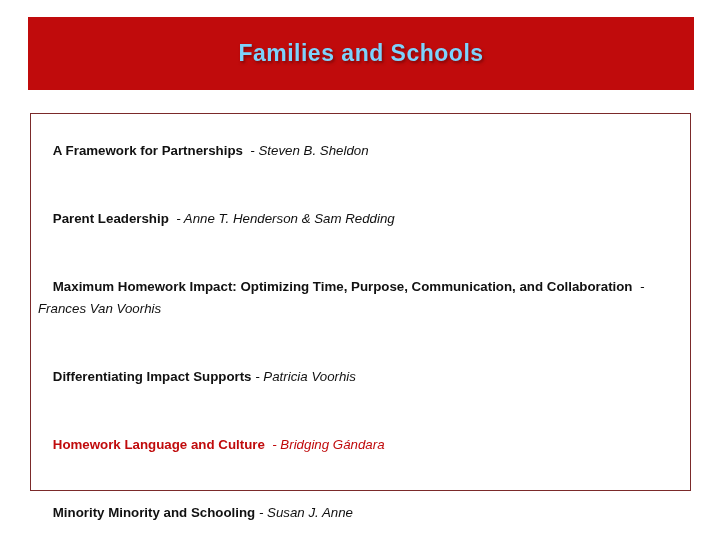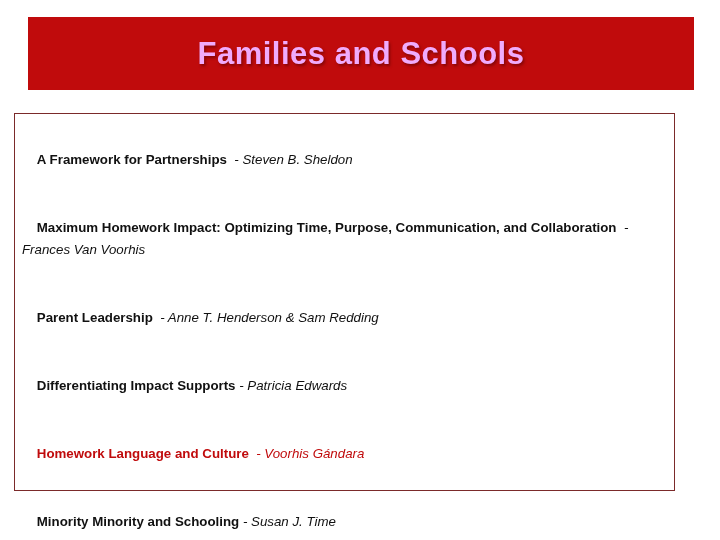--- a/index.html
+++ b/index.html
@@ -22,37 +22,37 @@
     left: 28px;
     top: 17px;
     width: 666px;
     height: 73px;
     background: var(--band-red, #c00b0c);
     display: flex;
     align-items: center;
     justify-content: center;
   }
   .title-band .slide-title {
-    color: #f0abfc;
-    font-size: 31px;
+    color: #7dd3fc;
+    font-size: 23px;
     font-weight: 700;
     letter-spacing: 0.5px;
     text-shadow: 1.5px 2px 3px rgba(80, 0, 0, 0.55);
     white-space: nowrap;
   }
   .content-box {
     position: absolute;
-    left: 14px;
+    left: 30px;
     top: 113px;
     width: 661px;
     height: 378px;
     box-sizing: border-box;
     border: 1px solid var(--border-maroon, #7b2a2a);
     background: #ffffff;
-    padding: 13px 8px 0 7px;
+    padding: 4px 8px 0 7px;
   }
   .entry {
     margin: 0 0 2px 0;
     font-size: 13.3px;
     line-height: 22px;
     color: var(--text-black, #111111);
     white-space: pre-wrap;
   }
   .entry .entry-title {
     font-weight: 700;
@@ -76,35 +76,35 @@
     <span class="slide-title">Families and Schools</span>
   </div>
 
   <div class="content-box">
     <div>
   <p class="entry">
     <span class="entry-title">A Framework for Partnerships</span><span class="entry-sep">  - </span><span class="entry-author">Steven B. Sheldon</span>
   </p>
 
   <p class="entry">
+    <span class="entry-title">Parent Leadership</span><span class="entry-sep">  - </span><span class="entry-author">Anne T. Henderson &amp; Sam Redding</span>
+  </p>
+
+  <p class="entry">
     <span class="entry-title">Maximum Homework Impact: Optimizing Time, Purpose, Communication, and Collaboration</span><span class="entry-sep">  - </span><span class="entry-author">Frances Van Voorhis</span>
   </p>
 
   <p class="entry">
-    <span class="entry-title">Parent Leadership</span><span class="entry-sep">  - </span><span class="entry-author">Anne T. Henderson &amp; Sam Redding</span>
+    <span class="entry-title">Differentiating Impact Supports</span><span class="entry-sep"> - </span><span class="entry-author">Patricia Voorhis</span>
+  </p>
+
+  <p class="entry highlight">
+    <span class="entry-title">Homework Language and Culture</span><span class="entry-sep">  - </span><span class="entry-author">Bridging Gándara</span>
   </p>
 
   <p class="entry">
-    <span class="entry-title">Differentiating Impact Supports</span><span class="entry-sep"> - </span><span class="entry-author">Patricia Edwards</span>
-  </p>
-
-  <p class="entry highlight">
-    <span class="entry-title">Homework Language and Culture</span><span class="entry-sep">  - </span><span class="entry-author">Voorhis Gándara</span>
-  </p>
-
-  <p class="entry">
-    <span class="entry-title">Minority Minority and Schooling</span><span class="entry-sep"> - </span><span class="entry-author">Susan J. Time</span>
+    <span class="entry-title">Minority Minority and Schooling</span><span class="entry-sep"> - </span><span class="entry-author">Susan J. Anne</span>
   </p>
 
 </div>
   </div>
 
 </div>
 
 </body></html>

